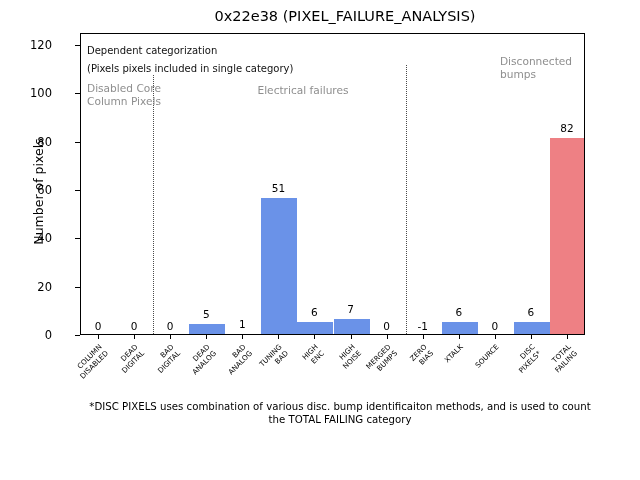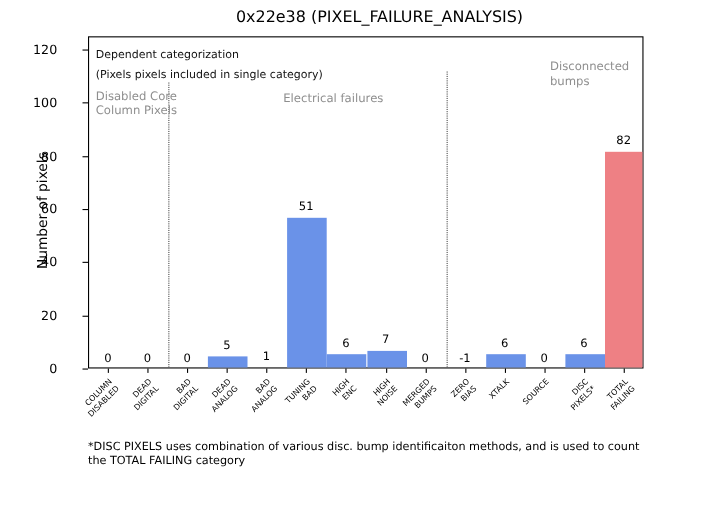--- a/index.html
+++ b/index.html
@@ -134,20 +134,21 @@
   }
   
   #footnote {
     position: absolute;
     left: 80px;
     top: 400px;
     width: 520px;
     font-size: 10.2px;
     line-height: 13px;
     color: #000;
+    text-align: center;
   }
 </style>
 </head>
 <body>
 
 <div id="figure">
 
   <div id="chart-title">0x22e38 (PIXEL_FAILURE_ANALYSIS)</div>
 
   <div id="ylabel">Number of pixels</div>

